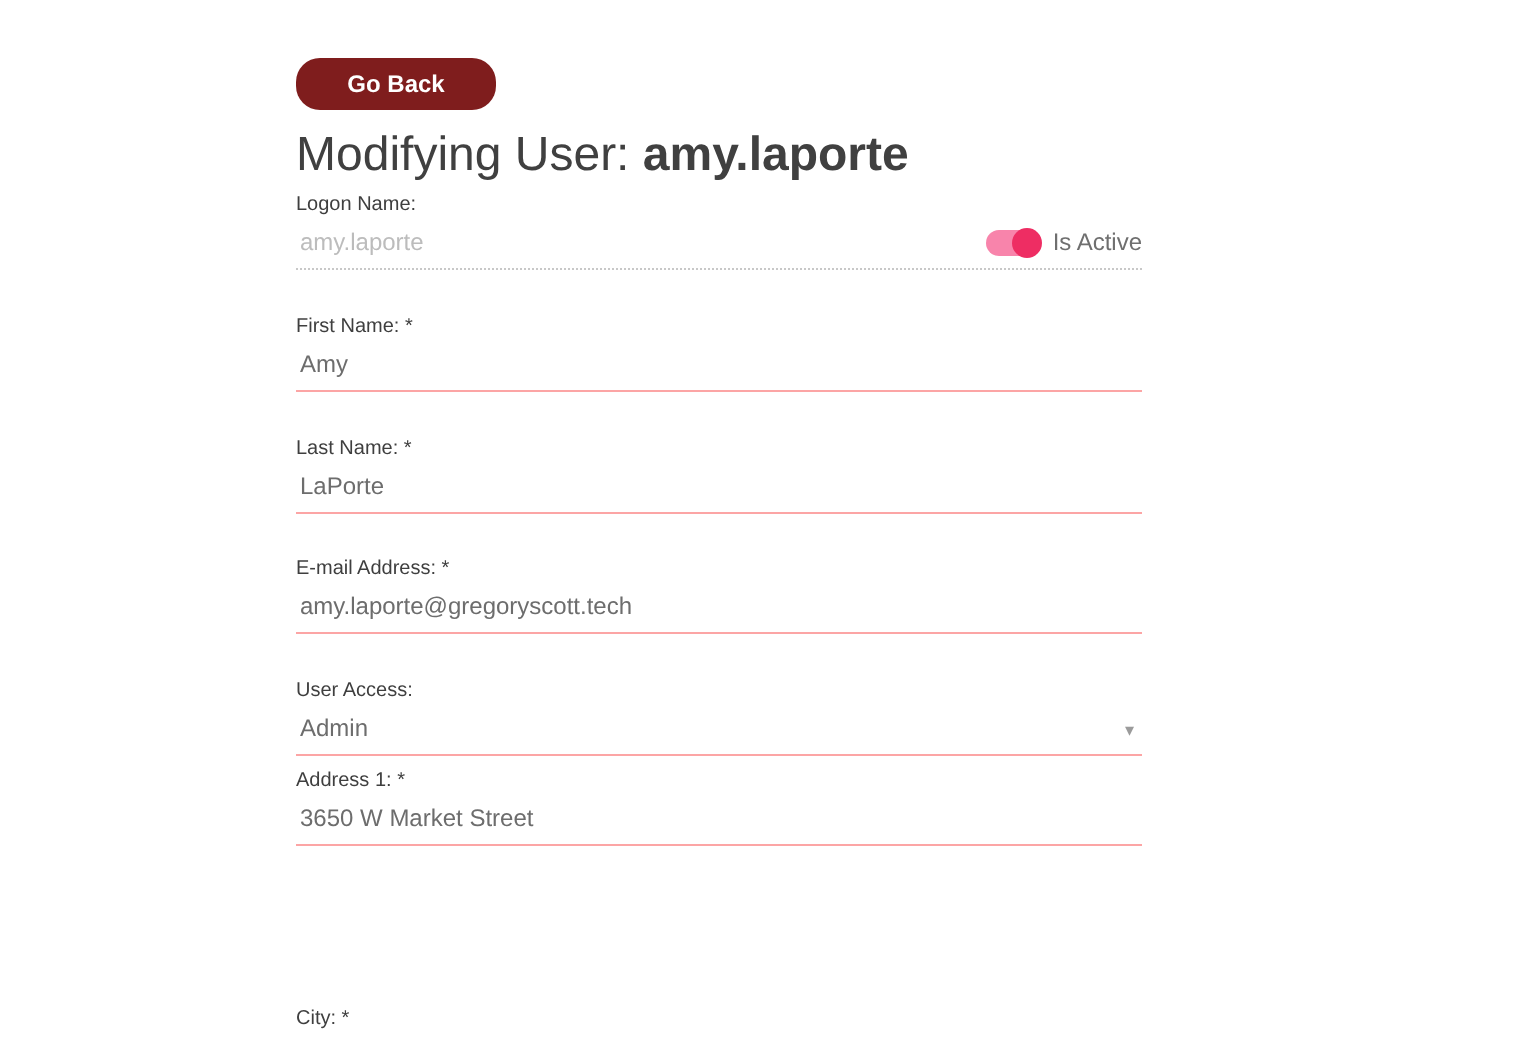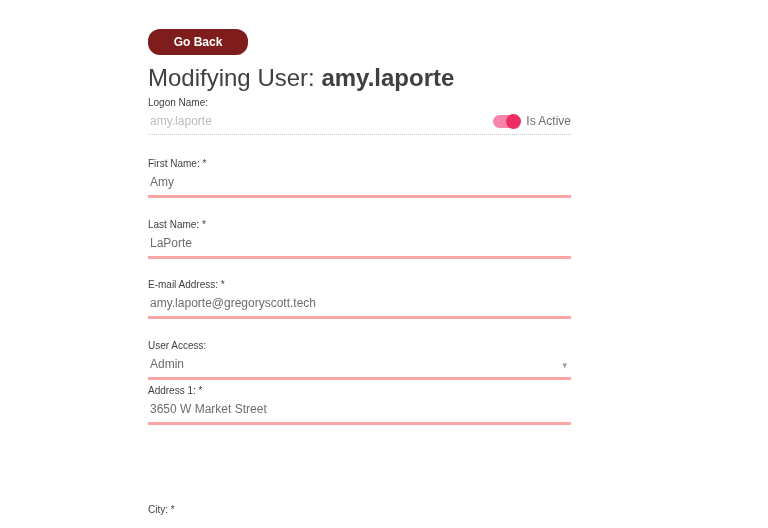--- a/index.html
+++ b/index.html
@@ -40,21 +40,21 @@
     font-size: 10px;
     font-weight: normal;
     color: #3f3f3f;
     display: block;
     margin-bottom: 3px;
   }
   .text-input {
     display: block;
     width: 100%;
     border: none;
-    border-bottom: 3px solid #fca5a5;
+    border-bottom: 1px solid #fca5a5;
     font-family: "Liberation Sans", sans-serif;
     font-size: 12px;
     color: #6d6d6d;
     padding: 3px 2px 6px 2px;
     background: transparent;
     outline: none;
   }
   .text-input:disabled {
     color: #bcbcbc;
     border-bottom: 1px dotted #c8c8c8;

